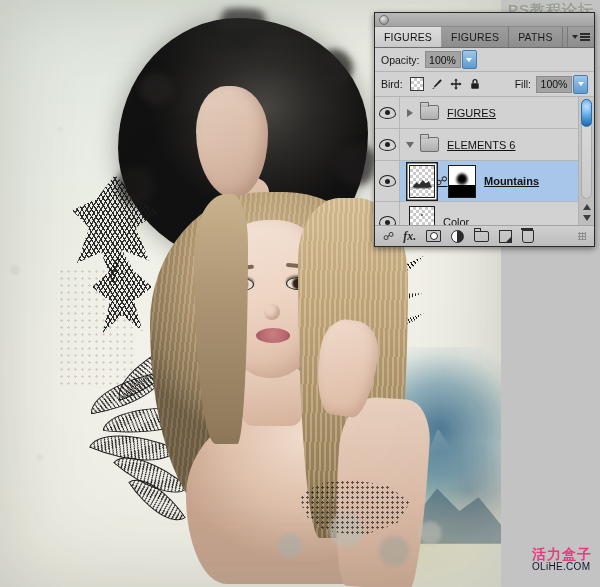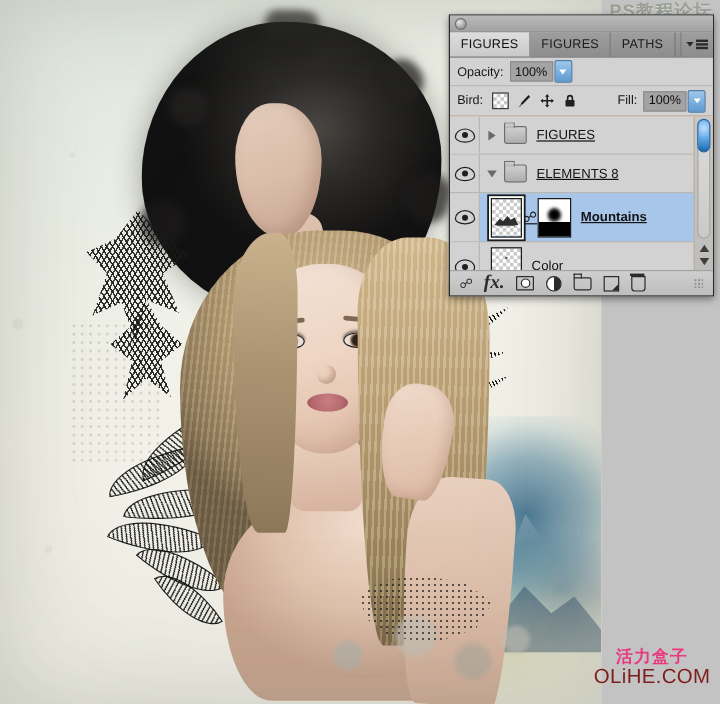--- a/index.html
+++ b/index.html
@@ -406,21 +406,21 @@
   .pp-scroll .arrow .au{width:0;height:0;border-left:4px solid transparent;border-right:4px solid transparent;border-bottom:6px solid #3e3e3e;}
   .pp-scroll .arrow .ad{width:0;height:0;border-left:4px solid transparent;border-right:4px solid transparent;border-top:6px solid #3e3e3e;}
 
   
   .pp-footer{
     height:20px;flex:0 0 20px;display:flex;align-items:center;gap:10px;
     padding:0 8px;background:linear-gradient(#cfcfcf,#bdbdbd);border-top:1px solid #a2a2a2;
   }
   .fbtn{display:flex;align-items:center;justify-content:center;color:#2b2b2b;}
   .ic-link{font-size:11px;letter-spacing:-1px;}
-  .ic-fx{font-style:italic;font-family:"Liberation Serif",serif;font-size:16px;font-weight:bold;}
+  .ic-fx{font-style:italic;font-family:"Liberation Serif",serif;font-size:12px;font-weight:bold;}
   .ic-mask{width:13px;height:10px;border:1.4px solid #2b2b2b;border-radius:1px;display:flex;align-items:center;justify-content:center;}
   .ic-mask i{width:6px;height:6px;border-radius:50%;background:#fff;border:1.2px solid #2b2b2b;display:block;}
   .ic-adj{width:11px;height:11px;border-radius:50%;border:1.4px solid #2b2b2b;background:linear-gradient(90deg,#fff 50%, #2b2b2b 50%);}
   .ic-folder{width:13px;height:9px;border:1.3px solid #2b2b2b;border-radius:1px 2px 2px 2px;position:relative;}
   .ic-folder:before{content:"";position:absolute;left:-1px;top:-3.5px;width:5px;height:3px;border:1.3px solid #2b2b2b;border-bottom:none;}
   .ic-new{width:11px;height:11px;border:1.3px solid #2b2b2b;position:relative;}
   .ic-new:after{content:"";position:absolute;right:0;bottom:0;width:0;height:0;border-left:5px solid transparent;border-bottom:5px solid #2b2b2b;}
   .ic-trash{width:10px;height:11px;border:1.3px solid #2b2b2b;border-radius:0 0 3px 3px;position:relative;}
   .ic-trash:before{content:"";position:absolute;left:-2px;top:-3px;width:12px;height:2px;background:#2b2b2b;}
   .grip{margin-left:auto;width:8px;height:8px;
@@ -429,24 +429,24 @@
   
   .wm-top{
     position:absolute;right:6px;top:2px;text-align:right;
     color:#8e9389;font-weight:bold;line-height:1.05;
     text-shadow:0 1px 0 rgba(255,255,255,.35);
     pointer-events:none;
   }
   .wm-top .cn{font-size:15px;letter-spacing:1px;color:#9aa095;}
   .wm-top .en{font-size:12px;letter-spacing:.5px;color:#b9bdb4;font-family:"DejaVu Sans Mono",monospace;}
   .wm-bot{
-    position:absolute;right:8px;bottom:14px;text-align:center;line-height:1.08;pointer-events:none;
+    position:absolute;right:8px;bottom:14px;text-align:left;line-height:1.08;pointer-events:none;
   }
   .wm-bot .cn{font-size:14px;font-weight:bold;color:#e8397f;letter-spacing:1px;}
-  .wm-bot .en{font-size:17px;color:#7f1d1d;letter-spacing:.3px;}
+  .wm-bot .en{font-size:10px;color:#0f172a;letter-spacing:.3px;}
 </style>
 </head>
 <body>
 
 <div id="artwork">
   <div class="paper-grain"></div>
 
   <div class="mountains">
     <div class="ridge2"></div>
     <div class="ridge"></div>
@@ -585,21 +585,21 @@
       <div class="layer">
         <span class="eye-cell">
           <span class="eye">
               <i></i>
             </span>
         </span>
         <span class="disclosure">
           <span class="tri-down"></span>
         </span>
         <span class="folder"></span>
-        <span class="layer-name">ELEMENTS 8</span>
+        <span class="layer-name">ELEMENTS 6</span>
       </div>
 
       <div class="layer tall selected">
         <span class="eye-cell">
           <span class="eye">
               <i></i>
             </span>
         </span>
         <span class="thumb sel-outline">
           <span class="mtn2"></span>

